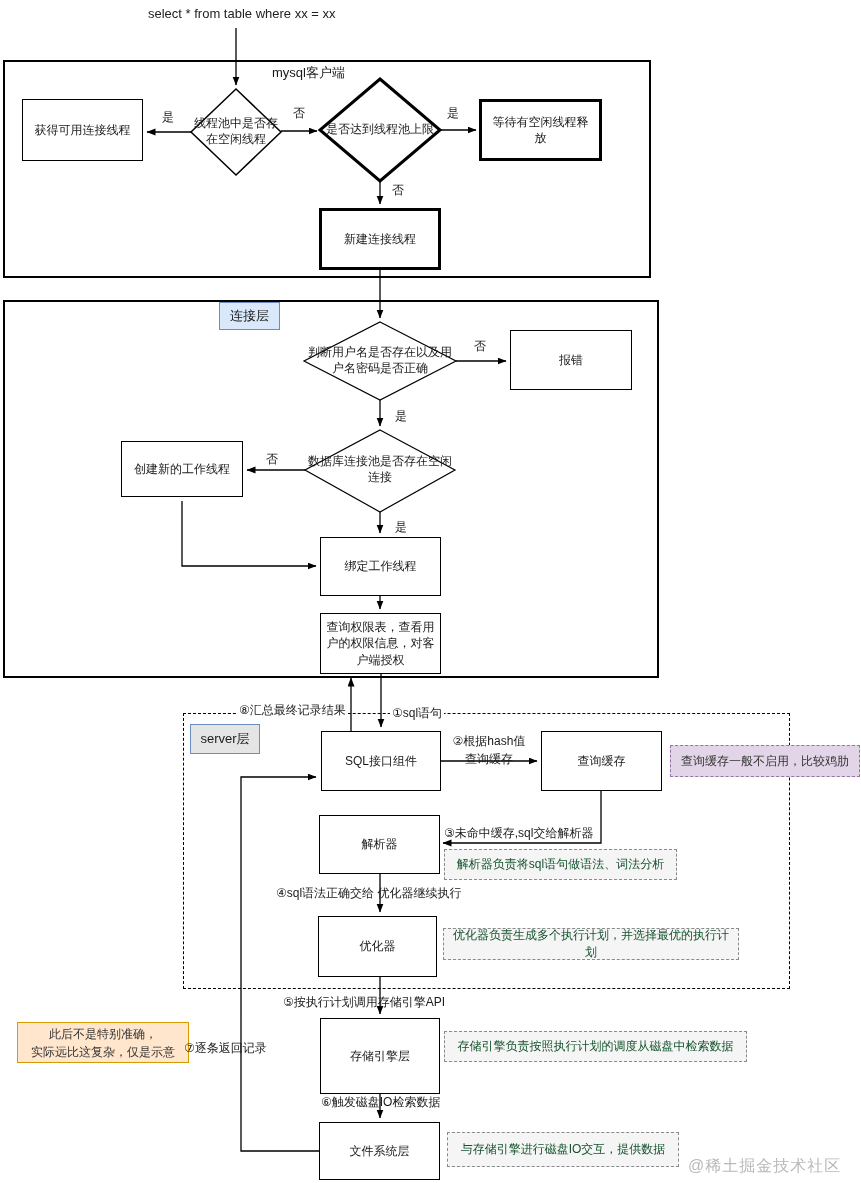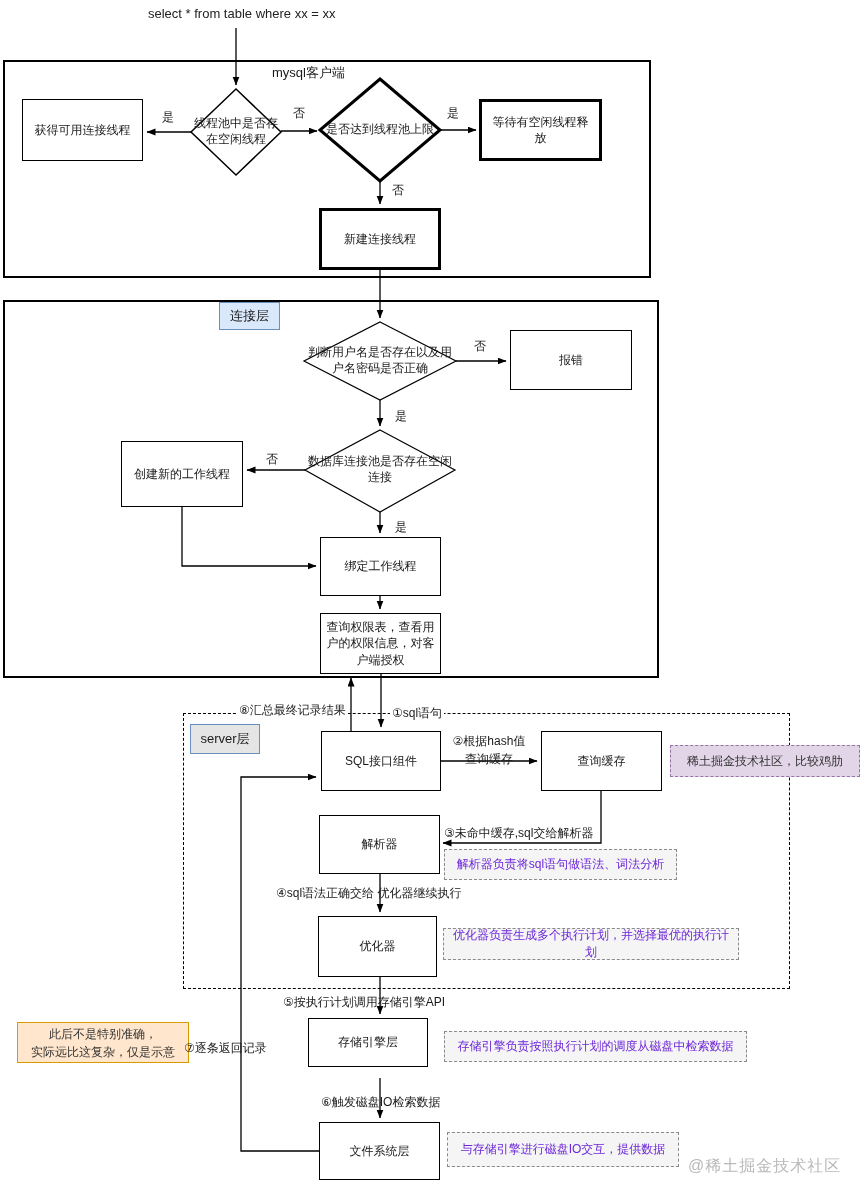--- a/index.html
+++ b/index.html
@@ -22,21 +22,21 @@
   }
   .layer-tag{
     position:absolute;box-sizing:border-box;display:flex;align-items:center;justify-content:center;
     font-size:13px;z-index:3;border:1px solid;
   }
   .lbl{position:absolute;white-space:nowrap;font-size:12px;z-index:3;}
   .lbl.onLine{background:#fff;padding:0 2px;}
   .yn{position:absolute;font-size:12px;z-index:3;}
   .note{
     position:absolute;box-sizing:border-box;display:flex;align-items:center;justify-content:center;
-    text-align:center;font-size:12px;color:#6d28d9;background:#f5f5f5;border:1px dashed #8a8a8a;
+    text-align:center;font-size:12px;color:#14532d;background:#f5f5f5;border:1px dashed #8a8a8a;
     padding:2px 8px;line-height:1.4;z-index:2;
   }
   .note.purple{color:#333;}
   .note.orange{color:#333;line-height:1.5;}
   .query{position:absolute;font-size:13px;color:#222;z-index:3;}
   .watermark{position:absolute;font-size:16px;color:#b9b9b9;z-index:3;letter-spacing:1px;}
 </style>
 </head>
 <body>
 
@@ -91,49 +91,49 @@
 
   <div class="dtext" style="left:190px;top:106px;width:92px;height:52px;">线程池中是否存在空闲线程</div>
   <div class="dtext" style="left:322px;top:116px;width:116px;height:28px;">是否达到线程池上限</div>
   <div class="dtext" style="left:305px;top:338px;width:150px;height:46px;">判断用户名是否存在以及用户名密码是否正确</div>
   <div class="dtext" style="left:305px;top:447px;width:150px;height:46px;">数据库连接池是否存在空闲连接</div>
 
   <div class="box" style="left:22px;top:99px;width:121px;height:62px;border-width:1.6px;">获得可用连接线程</div>
   <div class="box thick" style="left:479px;top:99px;width:123px;height:62px;">等待有空闲线程释放</div>
   <div class="box thick" style="left:319px;top:208px;width:122px;height:62px;">新建连接线程</div>
   <div class="box" style="left:510px;top:330px;width:122px;height:60px;">报错</div>
-  <div class="box" style="left:121px;top:441px;width:122px;height:66px;">创建新的工作线程</div>
+  <div class="box" style="left:121px;top:441px;width:122px;height:56px;">创建新的工作线程</div>
   <div class="box" style="left:320px;top:537px;width:121px;height:59px;">绑定工作线程</div>
   <div class="box" style="left:320px;top:613px;width:121px;height:61px;">查询权限表，查看用户的权限信息，对客户端授权</div>
   <div class="box" style="left:321px;top:731px;width:120px;height:60px;">SQL接口组件</div>
   <div class="box" style="left:541px;top:731px;width:121px;height:60px;">查询缓存</div>
   <div class="box" style="left:319px;top:815px;width:121px;height:59px;">解析器</div>
   <div class="box" style="left:318px;top:916px;width:119px;height:61px;">优化器</div>
-  <div class="box" style="left:308px;top:1018px;width:120px;height:49px;">存储引擎层</div>
+  <div class="box" style="left:320px;top:1018px;width:120px;height:76px;">存储引擎层</div>
   <div class="box" style="left:319px;top:1122px;width:121px;height:58px;">文件系统层</div>
 
   <div class="yn" style="left:162px;top:109px;">是</div>
   <div class="yn" style="left:293px;top:105px;">否</div>
   <div class="yn" style="left:447px;top:105px;">是</div>
   <div class="yn" style="left:392px;top:182px;">否</div>
   <div class="yn" style="left:474px;top:338px;">否</div>
   <div class="yn" style="left:395px;top:408px;">是</div>
   <div class="yn" style="left:266px;top:451px;">否</div>
   <div class="yn" style="left:395px;top:519px;">是</div>
 
   <div class="lbl onLine" style="left:237px;top:702px;">⑧汇总最终记录结果</div>
   <div class="lbl onLine" style="left:390px;top:705px;">①sql语句</div>
   <div class="lbl" style="left:447px;top:732px;width:84px;white-space:normal;text-align:center;line-height:1.5;">②根据hash值查询缓存</div>
   <div class="lbl" style="left:444px;top:825px;">③未命中缓存,sql交给解析器</div>
   <div class="lbl" style="left:276px;top:885px;text-align:right;">④sql语法正确交给 优化器继续执行</div>
   <div class="lbl" style="left:283px;top:994px;">⑤按执行计划调用存储引擎API</div>
   <div class="lbl" style="left:321px;top:1094px;">⑥触发磁盘IO检索数据</div>
   <div class="lbl" style="left:184px;top:1040px;">⑦逐条返回记录</div>
 
-  <div class="note purple" style="left:670px;top:745px;width:190px;height:32px;background:#e1d5e7;border-color:#9673a6;">稀土掘金技术社区，比较鸡肋</div>
+  <div class="note purple" style="left:670px;top:745px;width:190px;height:32px;background:#e1d5e7;border-color:#9673a6;">查询缓存一般不启用，比较鸡肋</div>
   <div class="note" style="left:444px;top:849px;width:233px;height:31px;">解析器负责将sql语句做语法、词法分析</div>
   <div class="note" style="left:443px;top:928px;width:296px;height:32px;">优化器负责生成多个执行计划，并选择最优的执行计划</div>
   <div class="note" style="left:444px;top:1031px;width:303px;height:31px;">存储引擎负责按照执行计划的调度从磁盘中检索数据</div>
   <div class="note" style="left:447px;top:1132px;width:232px;height:35px;">与存储引擎进行磁盘IO交互，提供数据</div>
 
   <div class="note orange" style="left:17px;top:1022px;width:172px;height:41px;background:#ffe6cc;border:1px solid #d79b00;flex-direction:column;">
     <span>此后不是特别准确，</span>
     <span>实际远比这复杂，仅是示意</span>
   </div>
 

